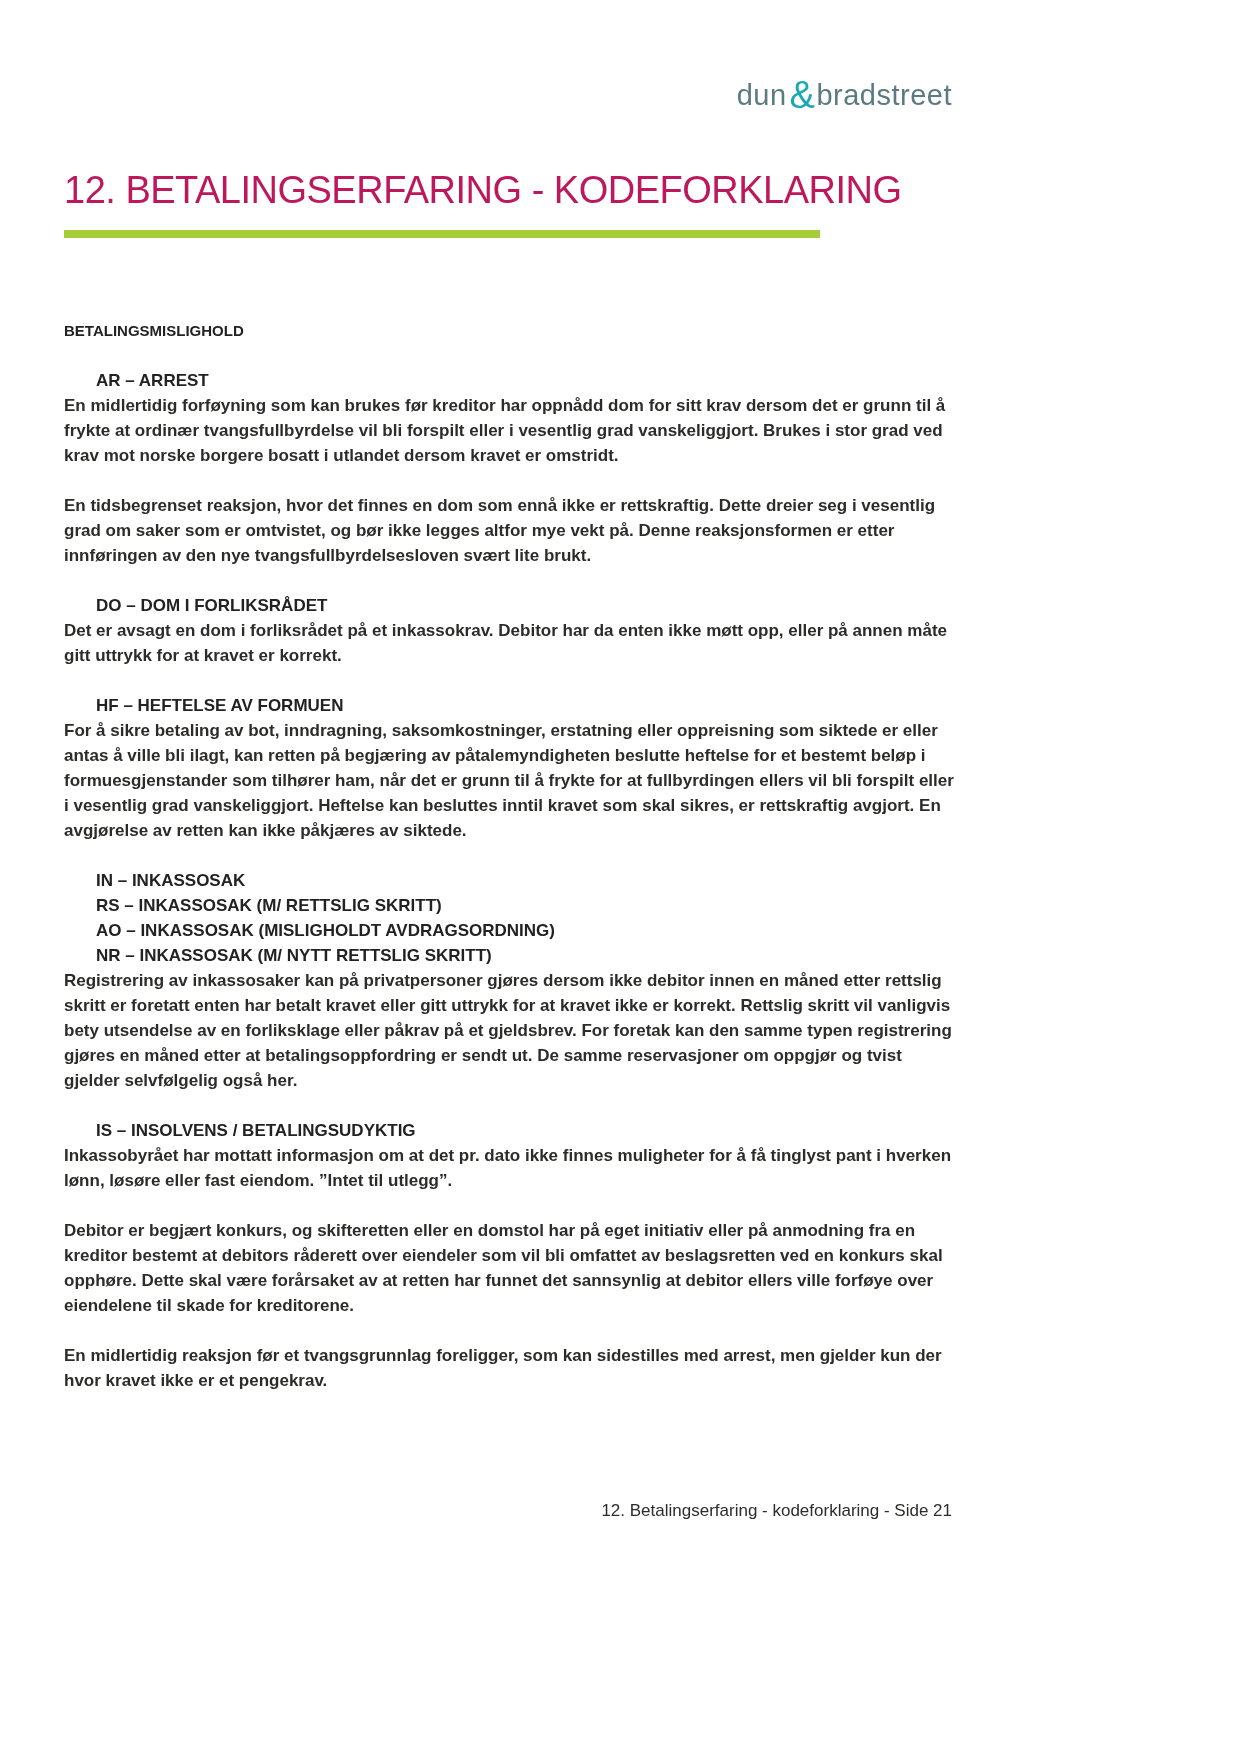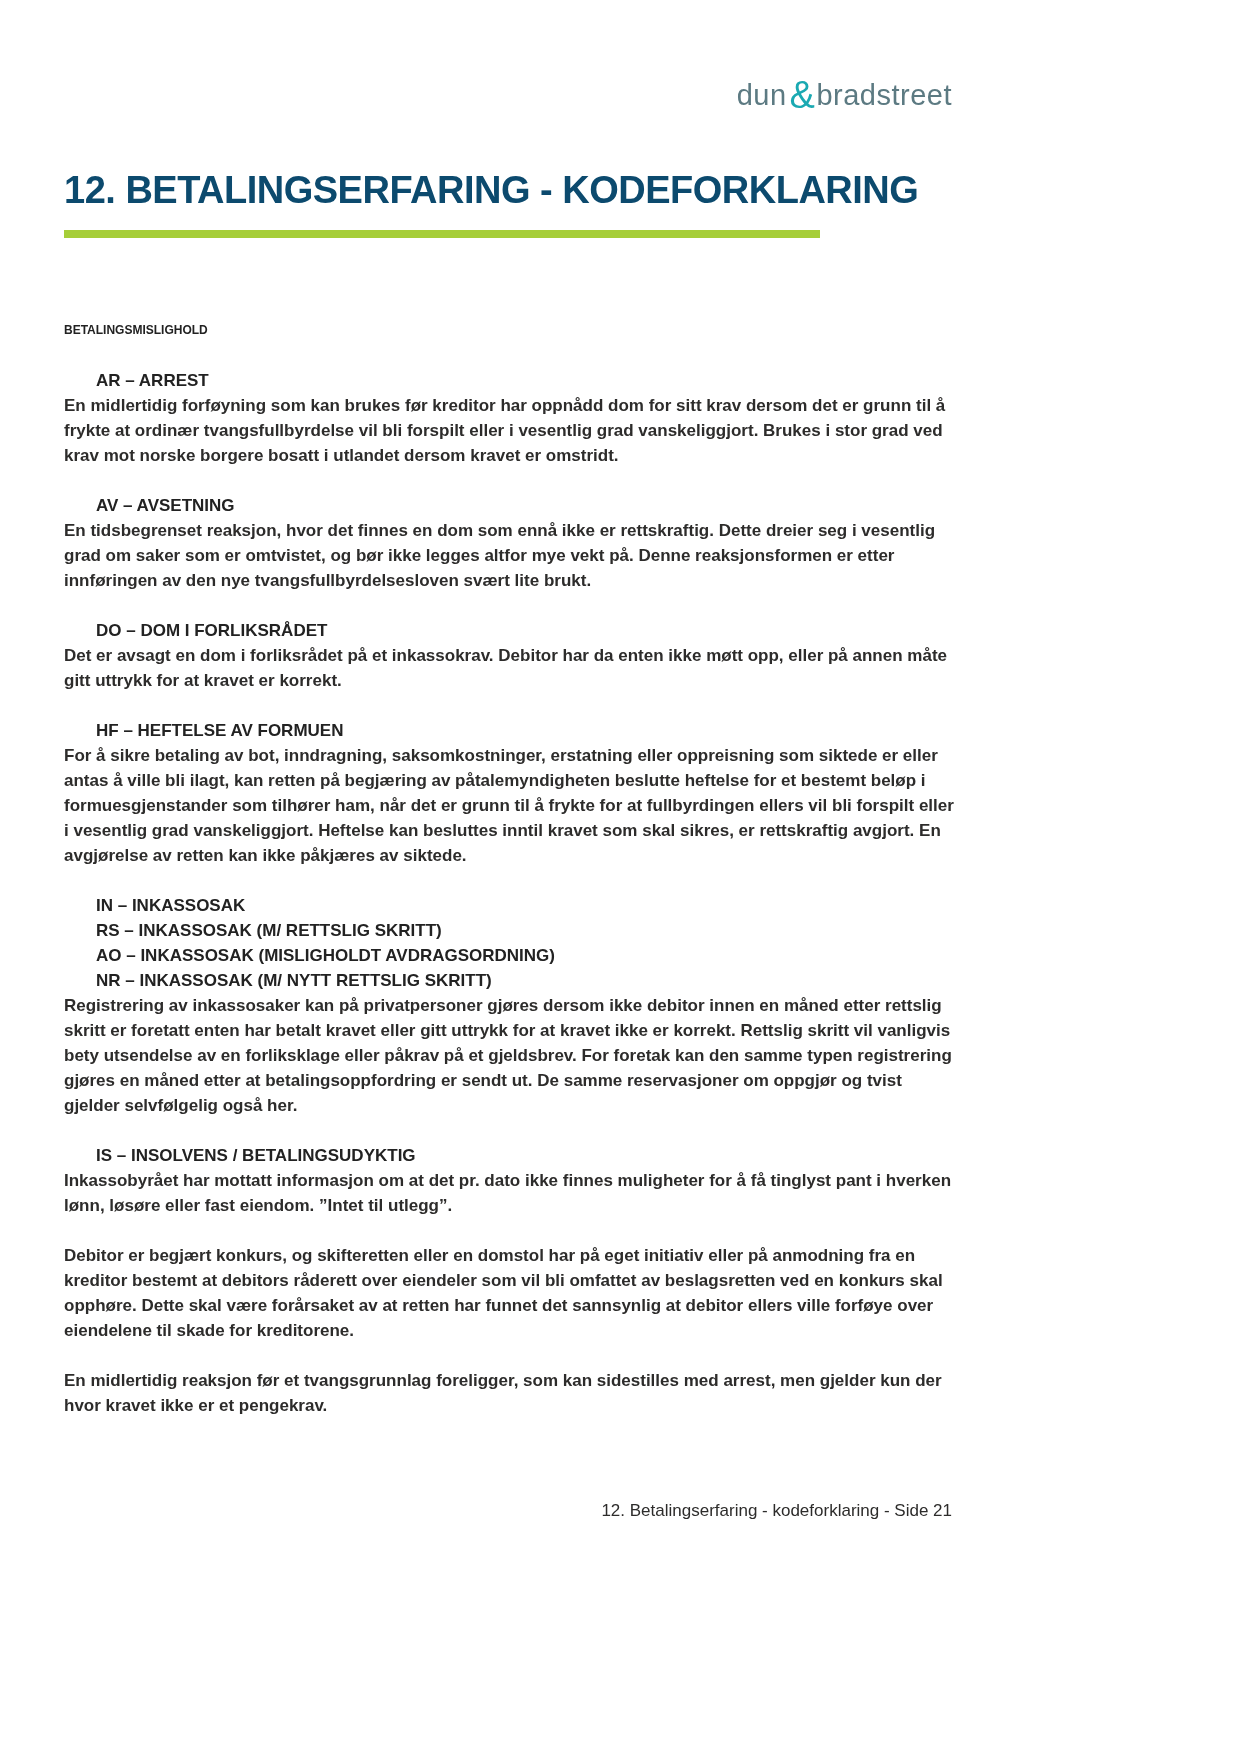--- a/index.html
+++ b/index.html
@@ -39,34 +39,34 @@
   .content {
     position: absolute;
     left: 64px;
     top: 0;
     width: 890px;
   }
   h1.title {
     margin-top: 168px;
     font-size: 38px;
     line-height: 44px;
-    font-weight: 700;
+    font-weight: 400;
     letter-spacing: -0.5px;
-    color: #0c4a6e;
+    color: #be185d;
   }
   .accent-bar {
     margin-top: 18px;
     width: 756px;
     height: 8px;
     background: var(--accent-green, #A6CE39);
   }
   h2.section-header {
     margin-top: 80px;
     margin-bottom: 25px;
-    font-size: 12px;
+    font-size: 15px;
     line-height: 25px;
     font-weight: 700;
     color: #222;
   }
   .entry { margin-bottom: 25px; }
   .entry h3 {
     font-size: 17px;
     line-height: 25px;
     font-weight: 700;
     color: #222;
@@ -104,21 +104,20 @@
     <div class="accent-bar"></div>
 
     <h2 class="section-header">BETALINGSMISLIGHOLD</h2>
 
     <div class="entry">
       <h3>AR – ARREST</h3>
       <p>En midlertidig forføyning som kan brukes før kreditor har oppnådd dom for sitt krav dersom det er grunn til å frykte at ordinær tvangsfullbyrdelse vil bli forspilt eller i vesentlig grad vanskeliggjort. Brukes i stor grad ved krav mot norske borgere bosatt i utlandet dersom kravet er omstridt.</p>
     </div>
 
     <div class="entry">
-      <h3>AV – AVSETNING</h3>
       <p>En tidsbegrenset reaksjon, hvor det finnes en dom som ennå ikke er rettskraftig. Dette dreier seg i vesentlig grad om saker som er omtvistet, og bør ikke legges altfor mye vekt på. Denne reaksjonsformen er etter innføringen av den nye tvangsfullbyrdelsesloven svært lite brukt.</p>
     </div>
 
     <div class="entry">
       <h3>DO – DOM I FORLIKSRÅDET</h3>
       <p>Det er avsagt en dom i forliksrådet på et inkassokrav. Debitor har da enten ikke møtt opp, eller på annen måte gitt uttrykk for at kravet er korrekt.</p>
     </div>
 
     <div class="entry">
       <h3>HF – HEFTELSE AV FORMUEN</h3>

